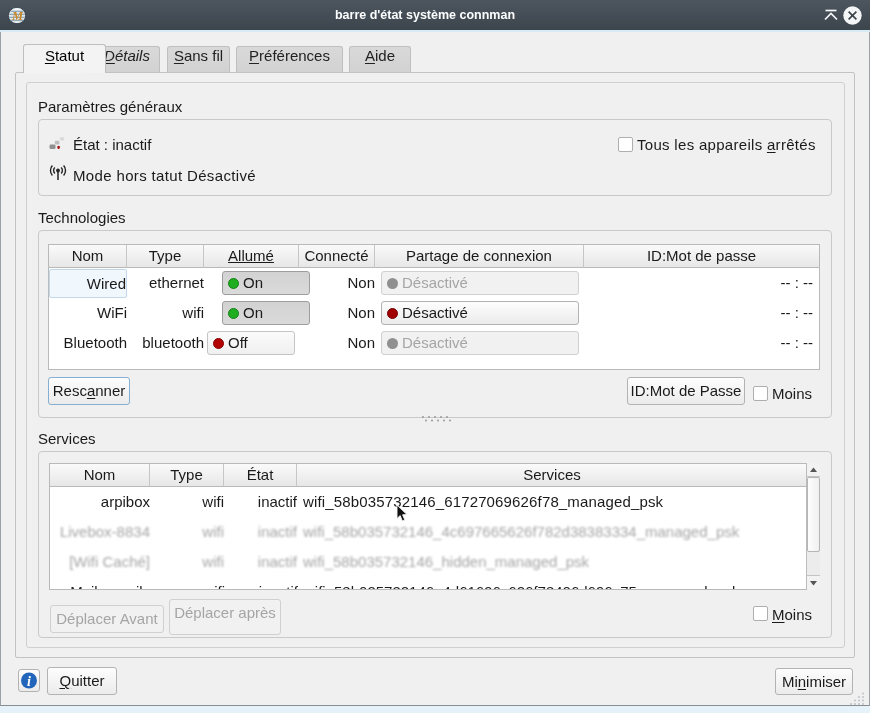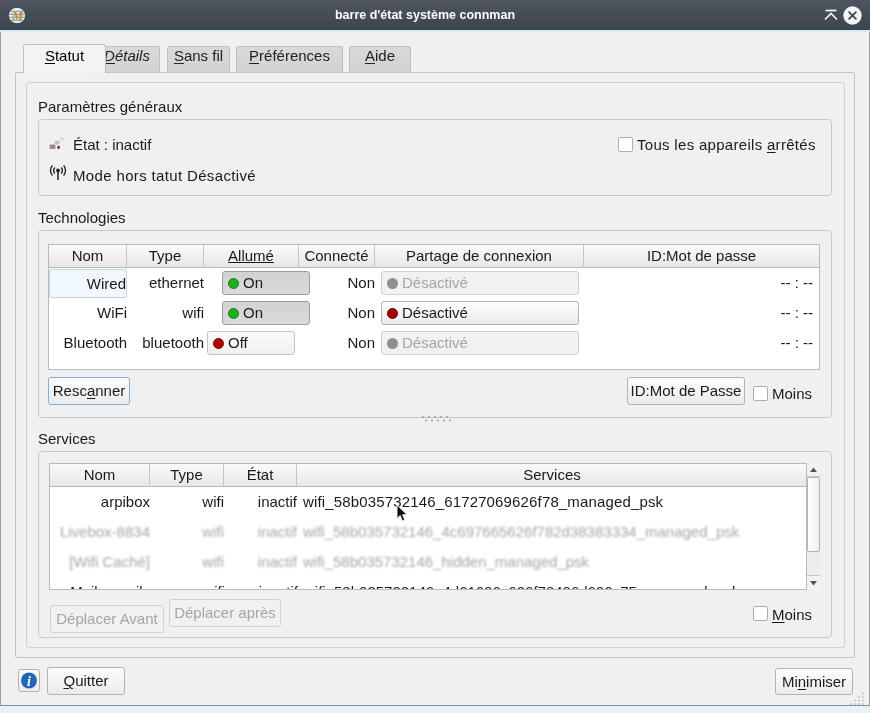--- a/index.html
+++ b/index.html
@@ -180,31 +180,31 @@
   </div>
   <div class="abs" style="left:0px;top:14px;width:13px;height:75px;background:linear-gradient(90deg,#fdfdfd,#f0f0f0);border:1px solid #b5b5b5;border-radius:2px;"></div>
   <div class="abs" style="left:0px;top:112px;width:13px;height:15px;border-top:1px solid #c4c4c4;background:#f2f2f2;">
     <svg width="13" height="15">
         <path d="M3 5 L6.5 9.5 L10 5 Z" fill="#555"></path>
       </svg>
   </div>
 </div>
 
 <div class="btn dis" style="left:50px;top:599px;width:114px;height:28px;line-height:26px;margin-top:6px;">Déplacer Avant</div>
-<div class="btn dis" style="left:169px;top:599px;width:112px;height:28px;line-height:26px;">Déplacer après</div>
+<div class="btn dis" style="left:169px;top:599px;width:112px;height:36px;line-height:26px;">Déplacer après</div>
 <div class="cb" style="left:753px;top:606px;"></div>
 <div class="lbl" style="left:772px;top:606px;"><u>M</u>oins</div>
 
 <div class="btn" style="left:18px;top:669px;width:22px;height:23px;">
   <svg width="20" height="21" style="margin-top:0px">
       <circle cx="10" cy="10.5" r="8" fill="#2166ba"></circle>
       <text x="10" y="15.5" font-family="Liberation Serif" font-style="italic" font-weight="bold" font-size="14" fill="#fff" text-anchor="middle">i</text>
     </svg>
 </div>
-<div class="btn" style="left:47px;top:667px;width:78px;height:28px;line-height:26px;"><u>Q</u>uitter</div>
+<div class="btn" style="left:47px;top:667px;width:70px;height:28px;line-height:26px;"><u>Q</u>uitter</div>
 <div class="btn" style="left:775px;top:668px;width:78px;height:27px;line-height:25px;">Mi<u>n</u>imiser</div>
 
 <svg class="abs" style="left:849px;top:692px" width="17" height="14" viewBox="0 0 17 14">
   <g fill="#bfc3c7">
     <circle cx="14" cy="1.5" r="1"></circle>
     <circle cx="10" cy="5" r="1"></circle>
       <circle cx="14" cy="5" r="1"></circle>
     <circle cx="6" cy="8.5" r="1"></circle>
       <circle cx="10" cy="8.5" r="1"></circle>
       <circle cx="14" cy="8.5" r="1"></circle>

